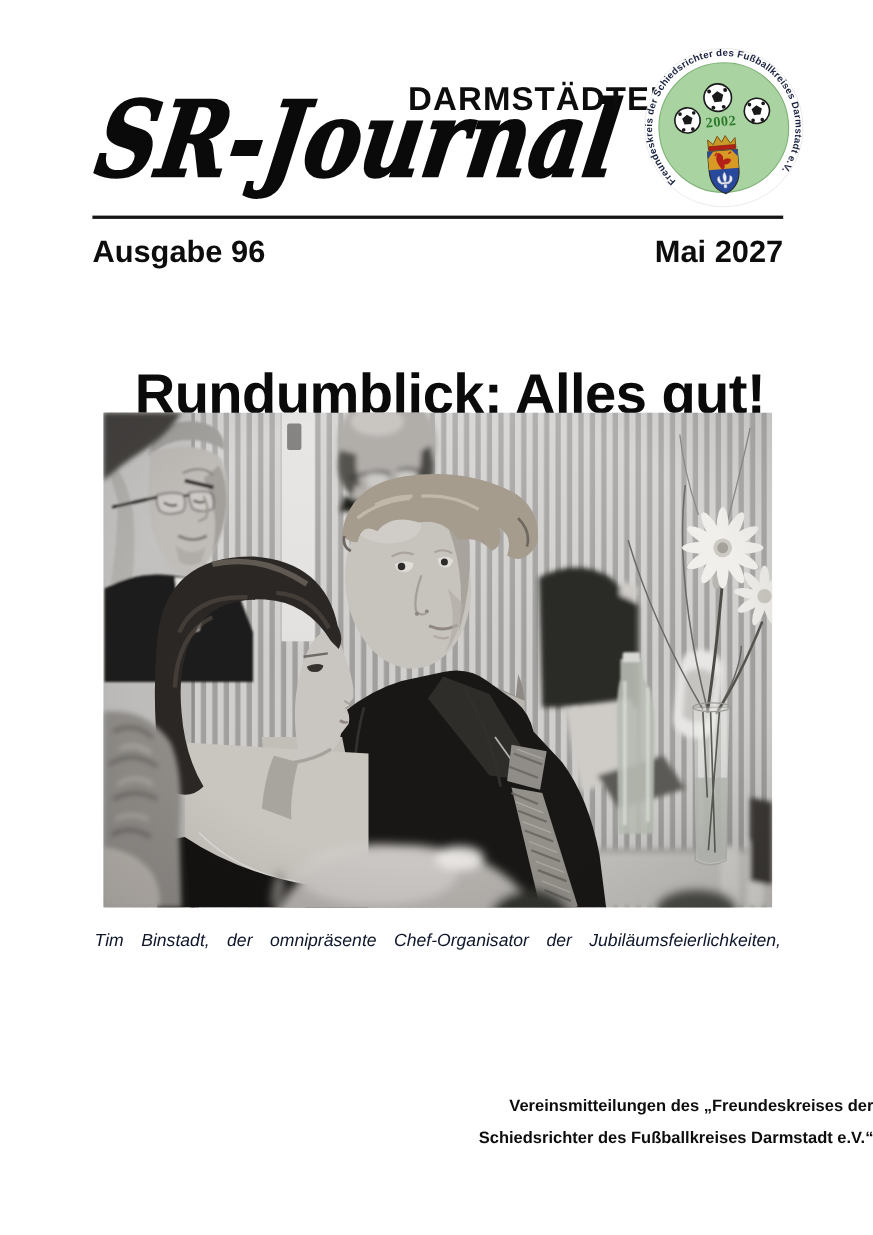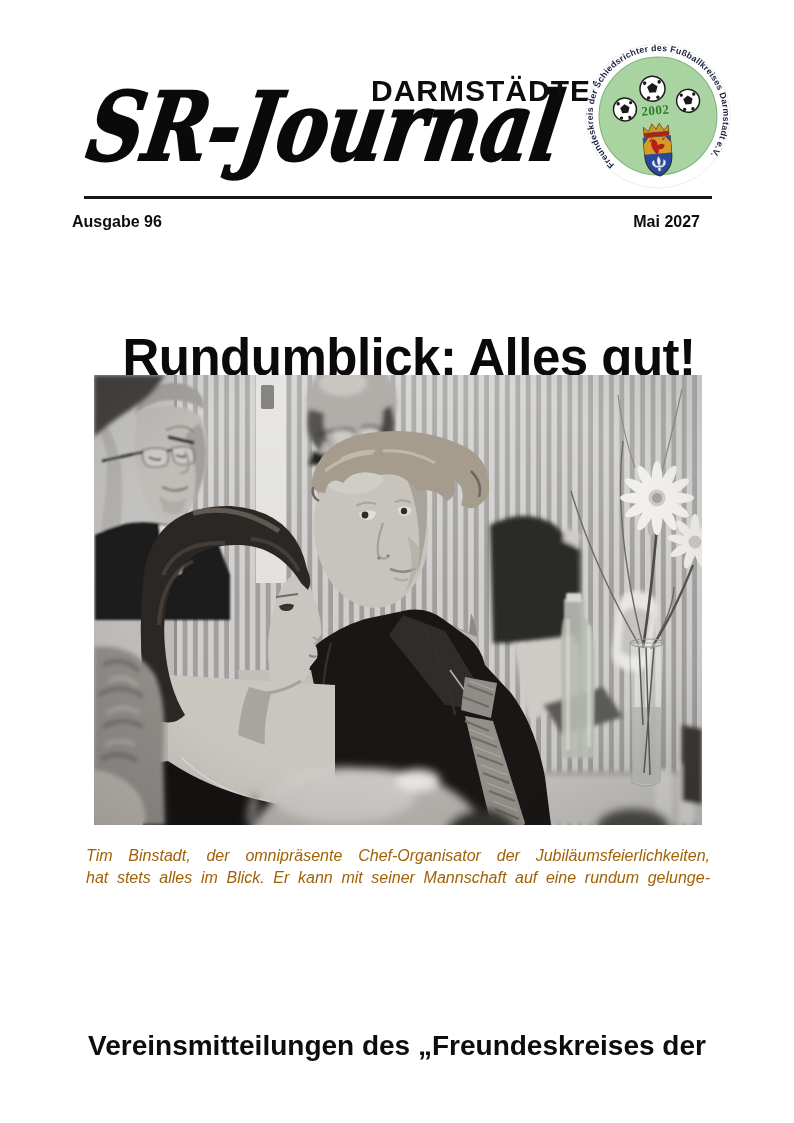--- a/index.html
+++ b/index.html
@@ -9,37 +9,37 @@
   }
   
   .script-logo{position:absolute;left:72px;top:48px;width:505px;height:142px;}
   .kicker{
     position:absolute;left:371px;top:74px;font-size:30px;font-weight:bold;
     letter-spacing:1px;color:#0d0d0d;white-space:nowrap;
   }
   .badge{position:absolute;left:585px;top:43px;width:146px;height:146px;}
   .rule{position:absolute;left:84px;top:196px;width:628px;height:2.5px;background:#161616;}
   .issue-bar{
-    position:absolute;left:72px;top:213px;width:628px;display:flex;
-    justify-content:space-between;font-size:16px;font-weight:bold;color:#0d0d0d;
+    position:absolute;left:84px;top:213px;width:628px;display:flex;
+    justify-content:space-between;font-size:28px;font-weight:bold;color:#0d0d0d;
   }
   .headline{
     position:absolute;left:12px;right:0;top:294px;text-align:center;
     font-size:51px;font-weight:bold;letter-spacing:-0.5px;color:#0a0a0a;white-space:nowrap;padding-left:12px;
   }
   .photo{position:absolute;left:94px;top:375px;width:608px;height:450px;display:block;}
   .caption{
     position:absolute;left:86px;top:845px;width:624px;
-    font-size:16px;font-style:italic;line-height:22.4px;color:#a16207;
+    font-size:16px;font-style:italic;line-height:22.4px;color:#0f172a;
   }
   .caption .cline{text-align:justify;text-align-last:justify;white-space:nowrap;}
   .caption .cline.last{text-align-last:left;white-space:normal;}
   .footer-statement{
-    position:absolute;left:0;right:0;top:992px;text-align:center;
-    font-size:28px;font-weight:bold;line-height:28.5px;color:#0d0d0d;margin-top:40px;
+    position:absolute;left:0;right:0;top:992px;text-align:right;
+    font-size:15px;font-weight:bold;line-height:28.5px;color:#0d0d0d;
   }
 </style>
 </head>
 <body>
 
 <div class="page">
 
   <svg class="script-logo" viewBox="0 0 505 142" aria-hidden="false">
     <g transform="skewX(-9)">
       <text x="30" y="112" font-family="DejaVu Serif, serif" font-style="italic" font-weight="bold" font-size="95" fill="#0a0a0a" stroke="#0a0a0a" stroke-width="2.2" textLength="472" lengthAdjust="spacingAndGlyphs">SR-Journal</text>
@@ -326,20 +326,20 @@
       <path d="M185,430 Q175,460 180,450 L175,450 Q172,436 182,414 Z" fill="#8f8c88"></path>
       <ellipse cx="408" cy="470" rx="40" ry="36" fill="#33312e"></ellipse>
     </g>
     <ellipse cx="560" cy="452" rx="36" ry="18" fill="#4a4845" filter="url(#b4)"></ellipse>
 
     <rect x="21" y="0" width="608" height="450" fill="url(#vignette)"></rect>
   </svg>
 
   <div class="caption">
     <div class="cline">Tim Binstadt, der omnipräsente Chef-Organisator der Jubiläumsfeierlichkeiten,</div>
-    <div class="cline">hat stets alles im Blick. Er kann mit seiner Mannschaft auf eine rundum gelunge-</div>
   </div>
 
   <div class="footer-statement">
     <div>Vereinsmitteilungen des „Freundeskreises der</div>
+    <div>Schiedsrichter des Fußballkreises Darmstadt e.V.“</div>
   </div>
 
 </div>
 
 </body></html>

